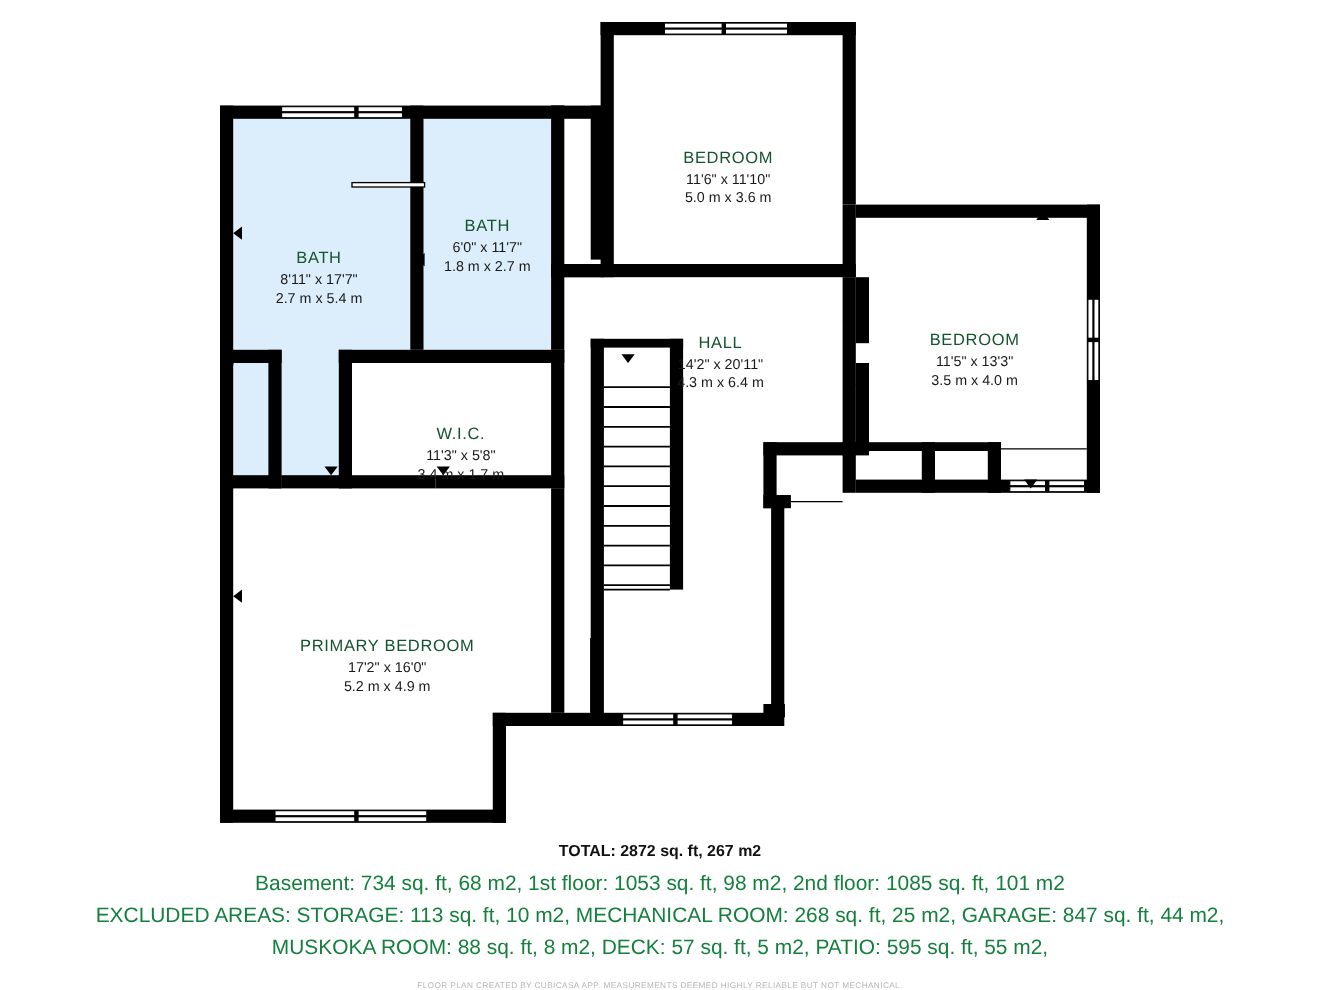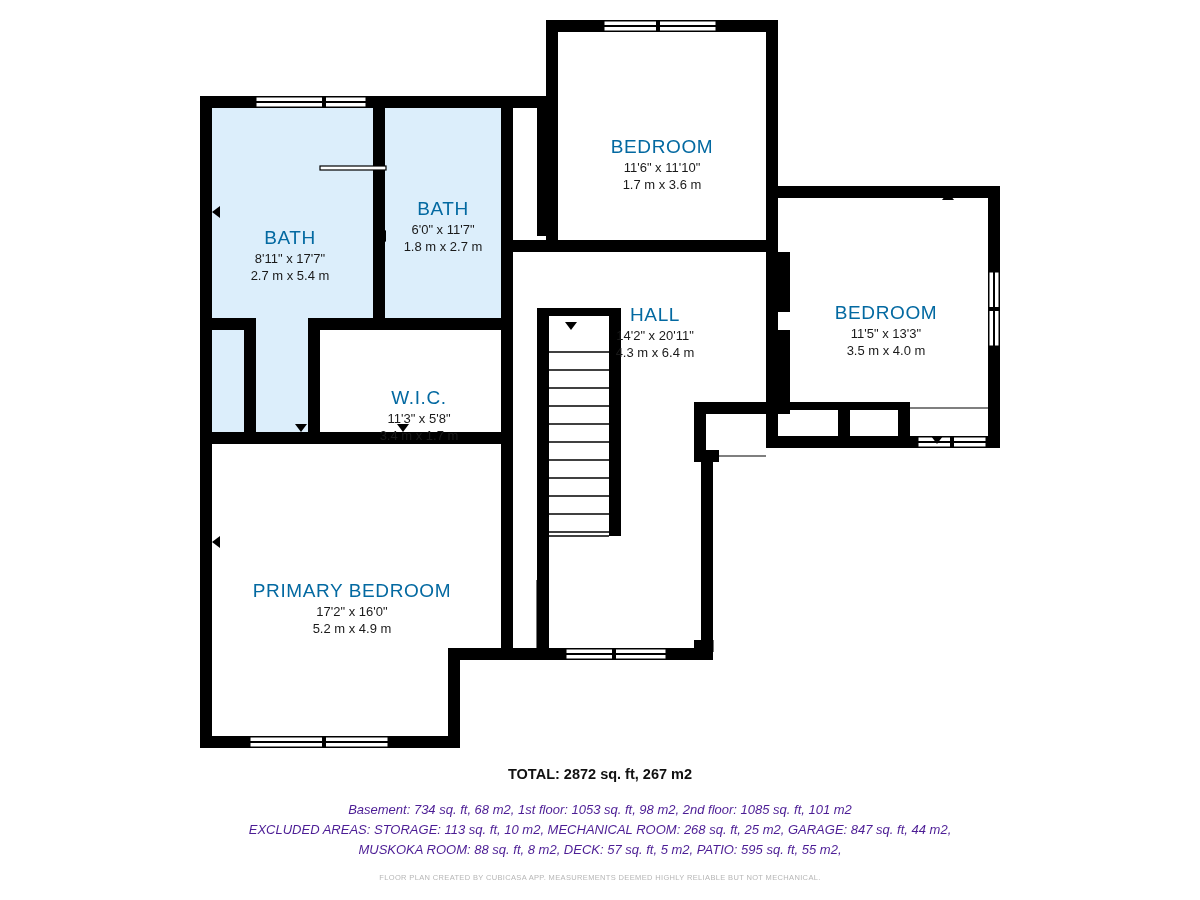--- a/index.html
+++ b/index.html
@@ -32,50 +32,49 @@
 
   
   .room-label {
     position: absolute;
     text-align: center;
     line-height: 1.32;
     white-space: nowrap;
     pointer-events: none;
   }
   .room-label .rl-name {
-    font-size: 19px;
+    font-size: 15px;
     letter-spacing: 0.6px;
     font-weight: 400;
-    color: #0369a1;
+    color: #14532d;
   }
   .room-label .rl-imp,
   .room-label .rl-met {
     font-size: 13px;
     color: #1a1a1a;
   }
 
   
   #summary {
     position: absolute;
     left: 0;
     top: 766px;
     width: 1200px;
     text-align: center;
   }
   #summary .total {
     font-size: 14.5px;
     font-weight: bold;
     color: #111;
-    margin-bottom: 18px;
+    margin-bottom: 8px;
   }
   #summary .line {
-    font-size: 13px;
-    color: #4c1d95;
+    font-size: 19px;
+    color: #15803d;
     line-height: 1.52;
-    font-style: italic;
   }
   #summary .disclaimer {
     margin-top: 14px;
     font-size: 7.5px;
     letter-spacing: 0.35px;
     color: #b6b6b6;
   }
 </style>
 </head>
 <body>
@@ -240,21 +239,21 @@
 
     <div class="room-label" style="left:443px; top:196px; transform:translateX(-50%);">
       <div class="rl-name">BATH</div>
       <div class="rl-imp">6'0" x 11'7"</div>
       <div class="rl-met">1.8 m x 2.7 m</div>
     </div>
 
     <div class="room-label" style="left:662px; top:134px; transform:translateX(-50%);">
       <div class="rl-name">BEDROOM</div>
       <div class="rl-imp">11'6" x 11'10"</div>
-      <div class="rl-met">1.7 m x 3.6 m</div>
+      <div class="rl-met">5.0 m x 3.6 m</div>
     </div>
 
     <div class="room-label" style="left:886px; top:300px; transform:translateX(-50%);">
       <div class="rl-name">BEDROOM</div>
       <div class="rl-imp">11'5" x 13'3"</div>
       <div class="rl-met">3.5 m x 4.0 m</div>
     </div>
 
     <div class="room-label" style="left:655px; top:302px; transform:translateX(-50%);">
       <div class="rl-name">HALL</div>

